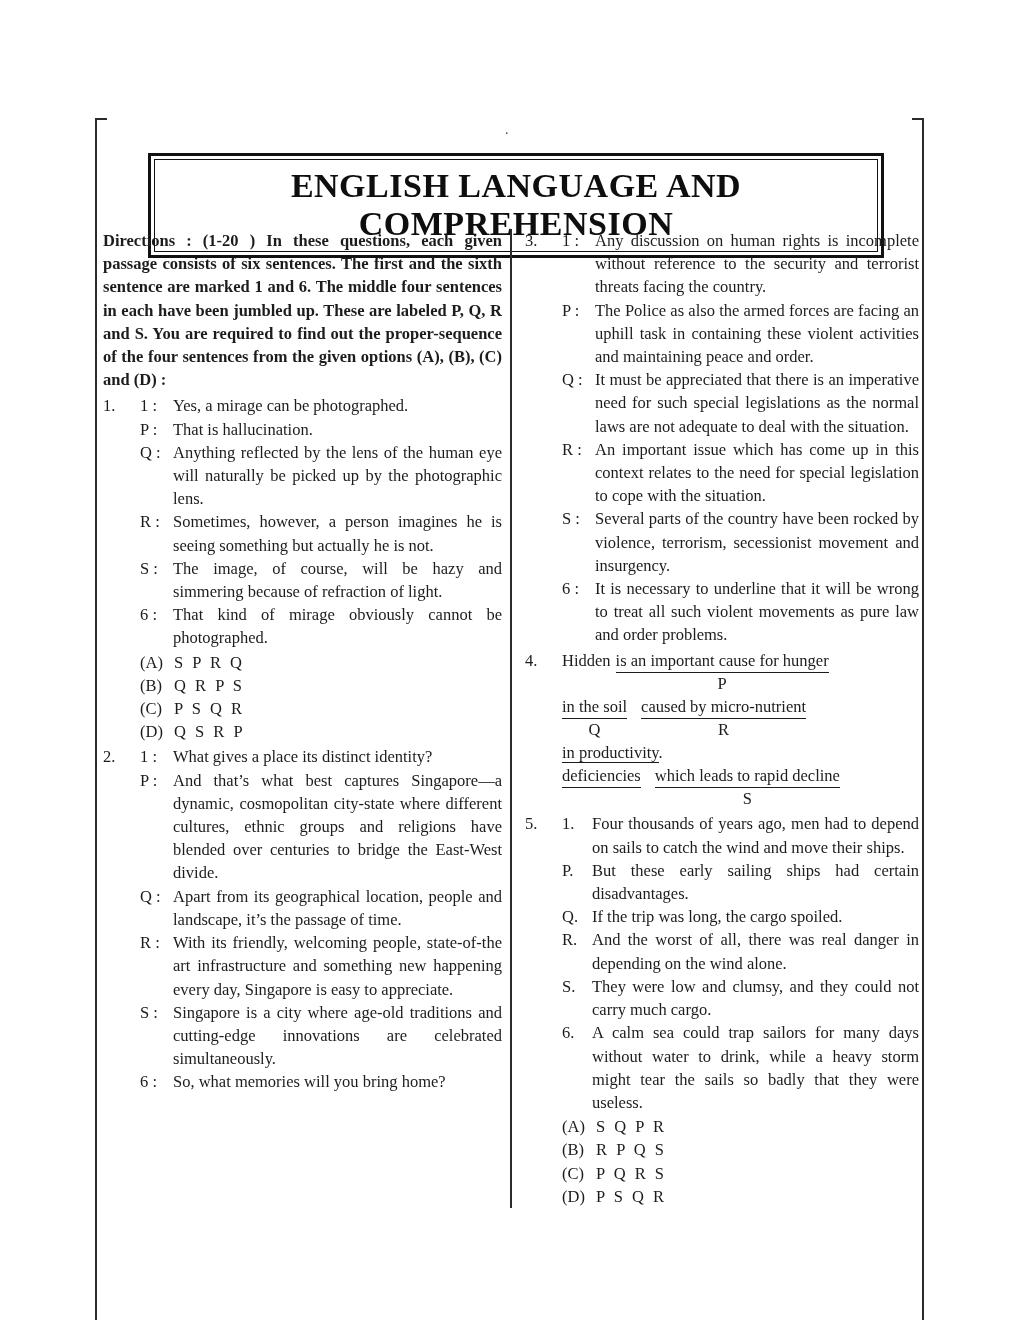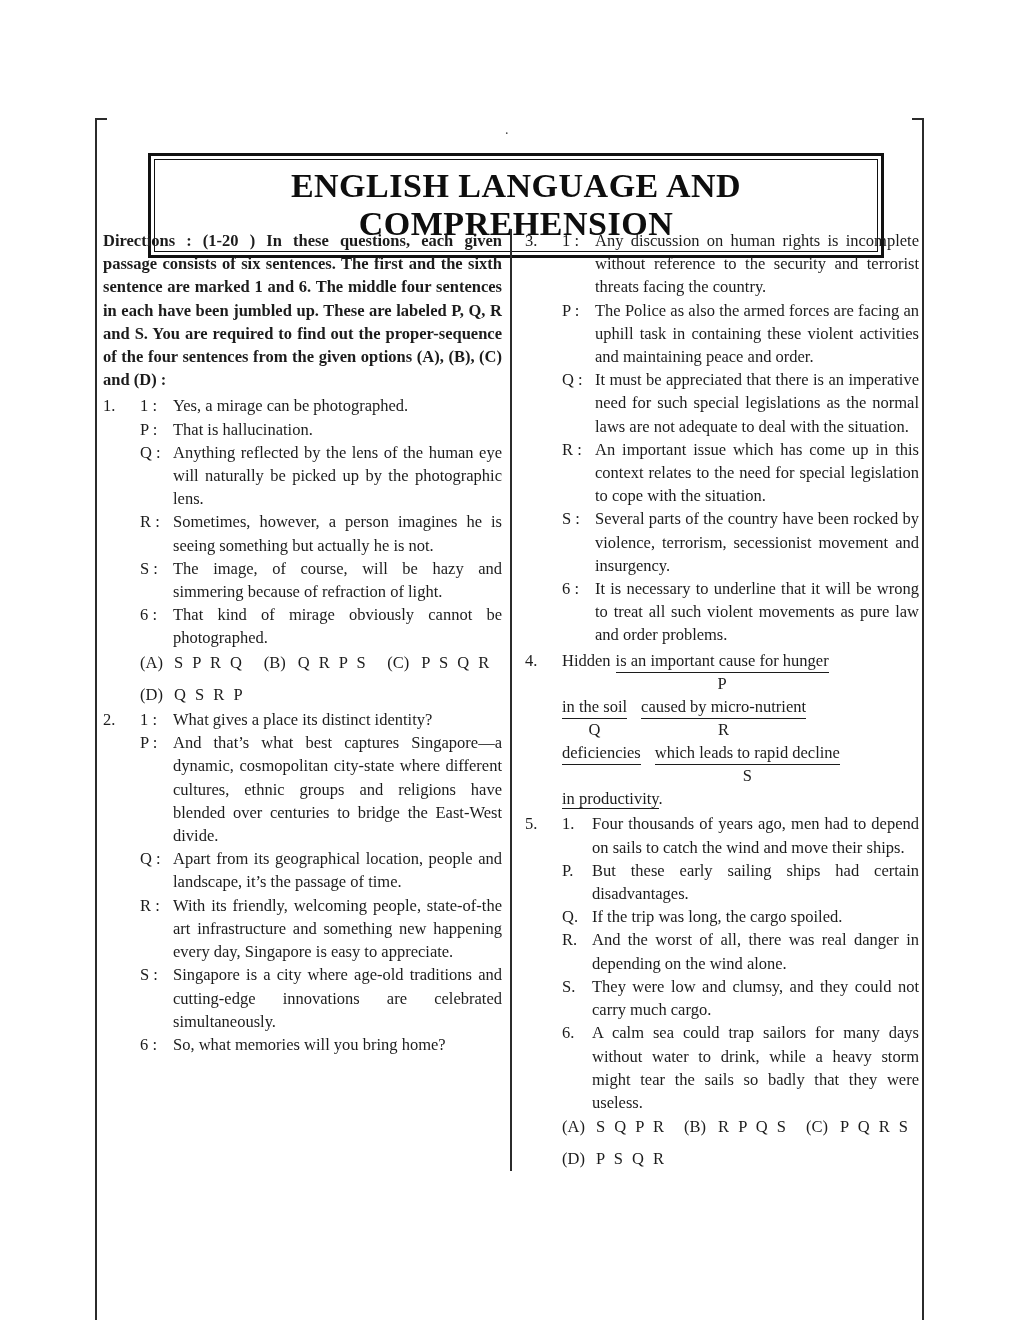--- a/index.html
+++ b/index.html
@@ -31,21 +31,21 @@
   .col{font-size:16.5px;line-height:23.2px;}
   .col-left{width:399px;padding-right:8px;}
   .col-right{flex:1;border-left:2px solid #2b2b2b;padding-left:13px;}
   .directions{font-weight:bold;text-align:justify;margin-bottom:3px;}
   .question{display:grid;grid-template-columns:37px 1fr;margin-top:2px;}
   .q-num{padding-right:2px;}
   .sentence{display:grid;grid-template-columns:33px 1fr;}
   .sentence.dot{grid-template-columns:30px 1fr;}
   .s-label{white-space:nowrap;}
   .s-text{text-align:justify;}
-  .options{display:grid;grid-template-columns:1fr 1fr 1fr;margin-top:1px;gap:9px;}
+  .options{display:grid;grid-template-columns:1fr;margin-top:1px;}
   .option{white-space:nowrap;}
   .o-label{display:inline-block;min-width:34px;}
   .o-value{letter-spacing:2.5px;}
   
   .q4-line{text-align:left;font-family:Liberation Serif, serif;}
   .segblock{display:inline-flex;flex-direction:column;align-items:center;vertical-align:top;}
   .useg{border-bottom:1.2px solid #1c1c1c;padding-bottom:0px;}
   .seg-label{line-height:22px;}
   .seg-gap{margin-right:14px;}
   .plainword{margin-right:5px;}
@@ -183,30 +183,30 @@
         <div class="q4-line">
           <span class="segblock seg-gap">
               <span class="useg">in the soil</span>
               <span class="seg-label">Q</span>
             </span><span class="segblock">
               <span class="useg">caused by micro-nutrient</span>
               <span class="seg-label">R</span>
             </span>
         </div>
         <div class="q4-line">
+          <span class="useg">in productivity</span><span>.</span>
+        </div>
+        <div class="q4-line">
           <span class="segblock seg-gap">
               <span class="useg">deficiencies</span>
             </span><span class="segblock">
               <span class="useg">which leads to rapid decline</span>
               <span class="seg-label">S</span>
             </span>
         </div>
-        <div class="q4-line">
-          <span class="useg">in productivity</span><span>.</span>
-        </div>
       </div>
     </div>
 
     <div class="question">
       <div class="q-num">5.</div>
       <div class="q-body">
         <div class="sentence dot">
           <span class="s-label">1.</span>
           <span class="s-text">Four thousands of years ago, men had to depend on sails to catch the wind and move their ships.</span>
         </div>

